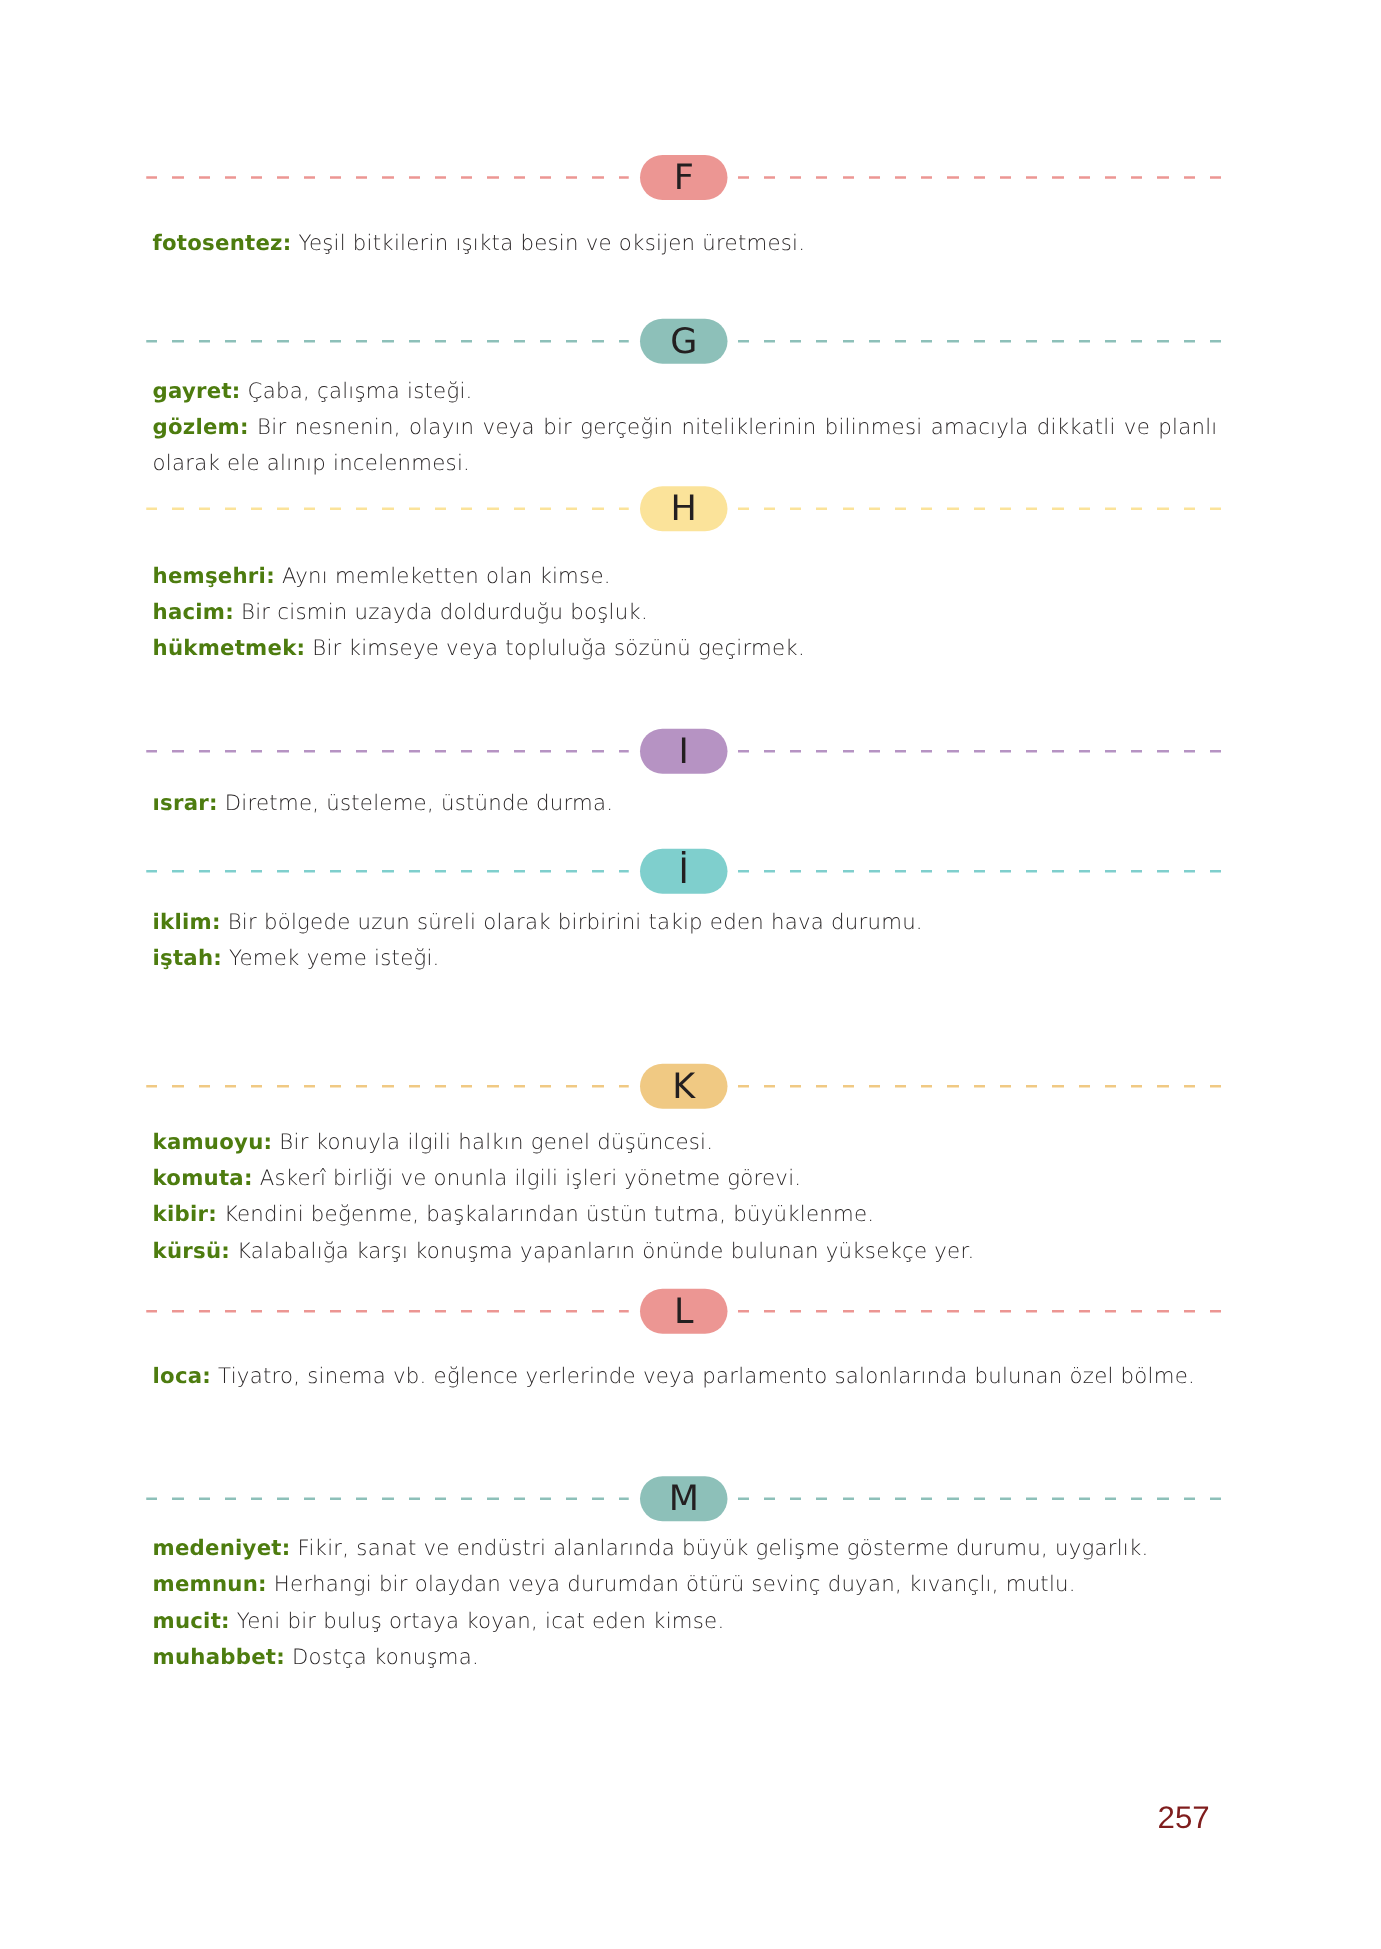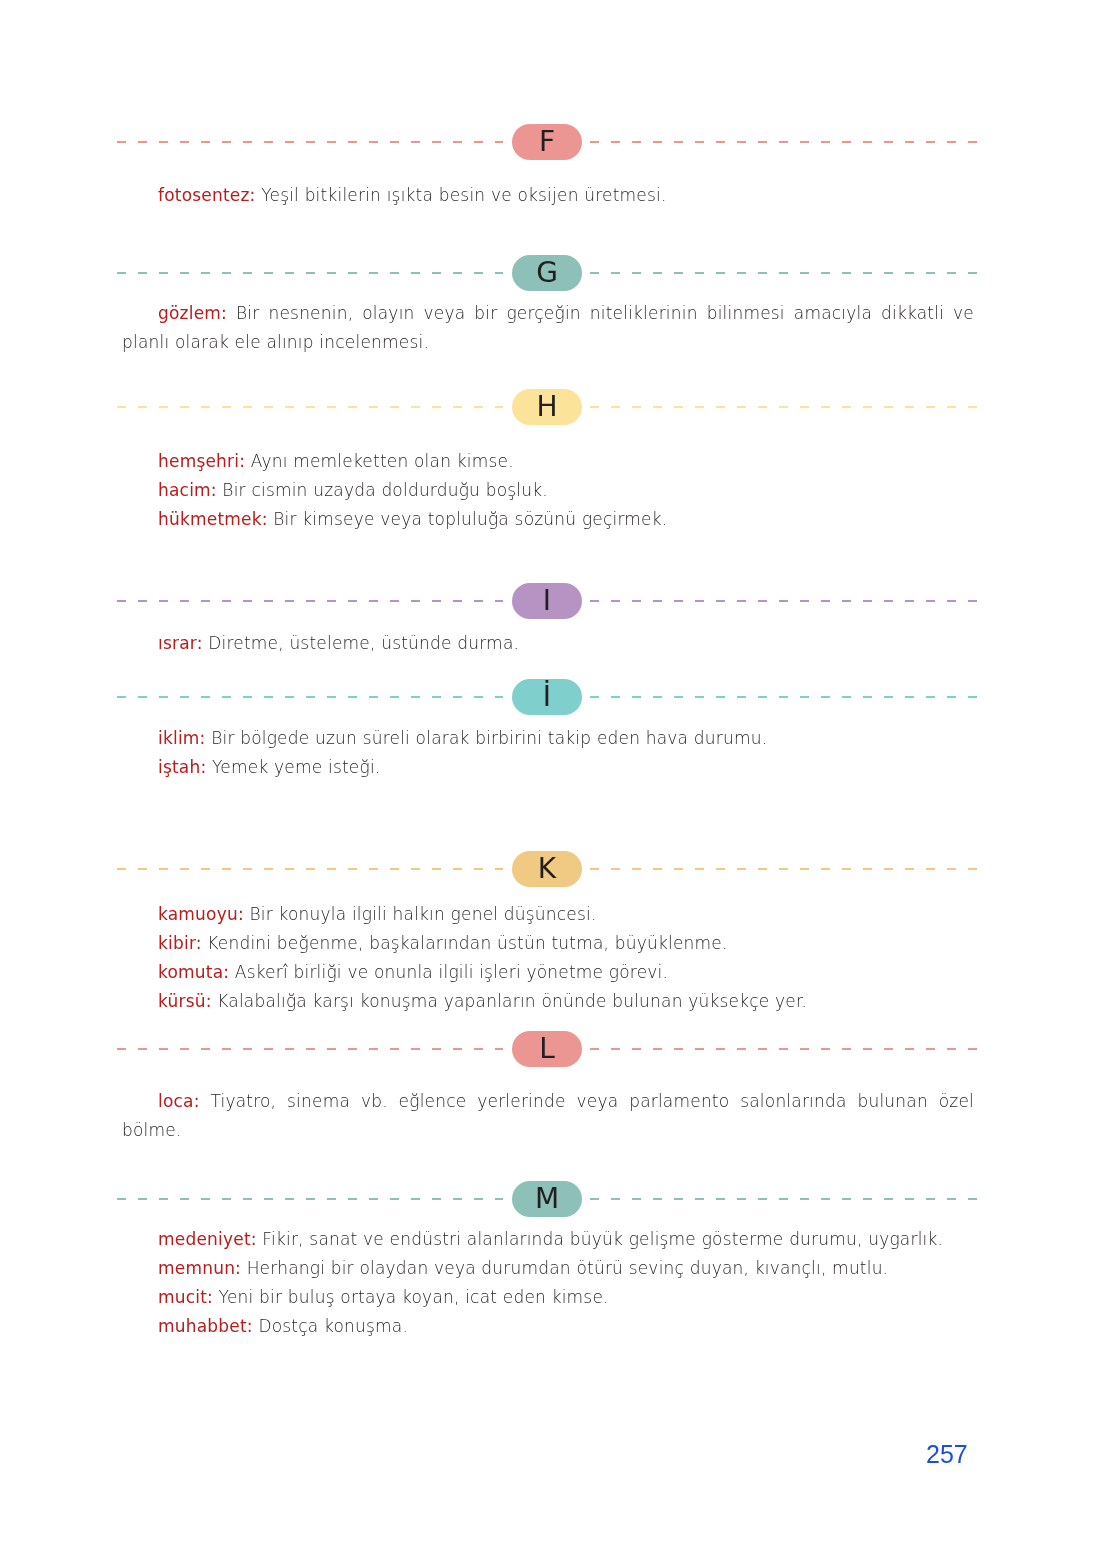--- a/index.html
+++ b/index.html
@@ -19,44 +19,45 @@
     position: absolute; left: 395px; top: 0; width: 70px; height: 36px;
     border-radius: 18px; display: flex; align-items: center; justify-content: center;
     font-family: "DejaVu Sans", sans-serif; font-size: 28px; color: #231f20;
     line-height: 1;
   }
   .entries {
     position: absolute; left: 122px; width: 852px;
     font-size: 17px; line-height: 29px; letter-spacing: 0.2px;
   }
   .entry { margin: 0; text-align: justify; font-weight: 300; color: #2a2627; }
-  .term { font-weight: normal; color: #b91c1c; margin-left: 36px; }
+  .term { font-weight: bold; color: #4d7c0f; }
   .page-number {
     position: absolute; left: 926px; top: 1440px;
-    font-family: "Liberation Sans", sans-serif; font-size: 25px; color: #1d4ed8;
+    font-family: "Liberation Sans", sans-serif; font-size: 25px; color: #7f1d1d;
   }
 </style>
 </head>
 <body>
 
 <div class="divider" style="top:124px;">
   <div class="dash left" style="background-image: repeating-linear-gradient(to right, rgb(236, 150, 147) 0px, rgb(236, 150, 147) 9px, transparent 9px, transparent 21px);"></div>
   <div class="pill" style="background: rgb(236, 150, 147);">F</div>
   <div class="dash right" style="background-image: repeating-linear-gradient(to right, transparent 0px, transparent 3px, rgb(236, 150, 147) 3px, rgb(236, 150, 147) 12px, transparent 12px, transparent 21px);"></div>
 </div>
 <div class="entries" style="top:181px;">
   <p class="entry"><span class="term">fotosentez:</span> <span>Yeşil bitkilerin ışıkta besin ve oksijen üretmesi.</span></p>
 </div>
 
 <div class="divider" style="top:255px;">
   <div class="dash left" style="background-image: repeating-linear-gradient(to right, rgb(141, 192, 185) 0px, rgb(141, 192, 185) 9px, transparent 9px, transparent 21px);"></div>
   <div class="pill" style="background: rgb(141, 192, 185);">G</div>
   <div class="dash right" style="background-image: repeating-linear-gradient(to right, transparent 0px, transparent 3px, rgb(141, 192, 185) 3px, rgb(141, 192, 185) 12px, transparent 12px, transparent 21px);"></div>
 </div>
 <div class="entries" style="top:299px;">
+  <p class="entry"><span class="term">gayret:</span> <span>Çaba, çalışma isteği.</span></p>
   <p class="entry"><span class="term">gözlem:</span> <span>Bir nesnenin, olayın veya bir gerçeğin niteliklerinin bilinmesi amacıyla dikkatli ve planlı olarak ele alınıp incelenmesi.</span></p>
 </div>
 
 <div class="divider" style="top:389px;">
   <div class="dash left" style="background-image: repeating-linear-gradient(to right, rgb(251, 227, 154) 0px, rgb(251, 227, 154) 9px, transparent 9px, transparent 21px);"></div>
   <div class="pill" style="background: rgb(251, 227, 154);">H</div>
   <div class="dash right" style="background-image: repeating-linear-gradient(to right, transparent 0px, transparent 3px, rgb(251, 227, 154) 3px, rgb(251, 227, 154) 12px, transparent 12px, transparent 21px);"></div>
 </div>
 <div class="entries" style="top:447px;">
   <p class="entry"><span class="term">hemşehri:</span> <span>Aynı memleketten olan kimse.</span></p>
@@ -83,22 +84,22 @@
   <p class="entry"><span class="term">iştah:</span> <span>Yemek yeme isteği.</span></p>
 </div>
 
 <div class="divider" style="top:851px;">
   <div class="dash left" style="background-image: repeating-linear-gradient(to right, rgb(240, 201, 131) 0px, rgb(240, 201, 131) 9px, transparent 9px, transparent 21px);"></div>
   <div class="pill" style="background: rgb(240, 201, 131);">K</div>
   <div class="dash right" style="background-image: repeating-linear-gradient(to right, transparent 0px, transparent 3px, rgb(240, 201, 131) 3px, rgb(240, 201, 131) 12px, transparent 12px, transparent 21px);"></div>
 </div>
 <div class="entries" style="top:900px;">
   <p class="entry"><span class="term">kamuoyu:</span> <span>Bir konuyla ilgili halkın genel düşüncesi.</span></p>
+  <p class="entry"><span class="term">komuta:</span> <span>Askerî birliği ve onunla ilgili işleri yönetme görevi.</span></p>
   <p class="entry"><span class="term">kibir:</span> <span>Kendini beğenme, başkalarından üstün tutma, büyüklenme.</span></p>
-  <p class="entry"><span class="term">komuta:</span> <span>Askerî birliği ve onunla ilgili işleri yönetme görevi.</span></p>
   <p class="entry"><span class="term">kürsü:</span> <span>Kalabalığa karşı konuşma yapanların önünde bulunan yüksekçe yer.</span></p>
 </div>
 
 <div class="divider" style="top:1031px;">
   <div class="dash left" style="background-image: repeating-linear-gradient(to right, rgb(236, 150, 147) 0px, rgb(236, 150, 147) 9px, transparent 9px, transparent 21px);"></div>
   <div class="pill" style="background: rgb(236, 150, 147);">L</div>
   <div class="dash right" style="background-image: repeating-linear-gradient(to right, transparent 0px, transparent 3px, rgb(236, 150, 147) 3px, rgb(236, 150, 147) 12px, transparent 12px, transparent 21px);"></div>
 </div>
 <div class="entries" style="top:1087px;">
   <p class="entry"><span class="term">loca:</span> <span>Tiyatro, sinema vb. eğlence yerlerinde veya parlamento salonlarında bulunan özel bölme.</span></p>

